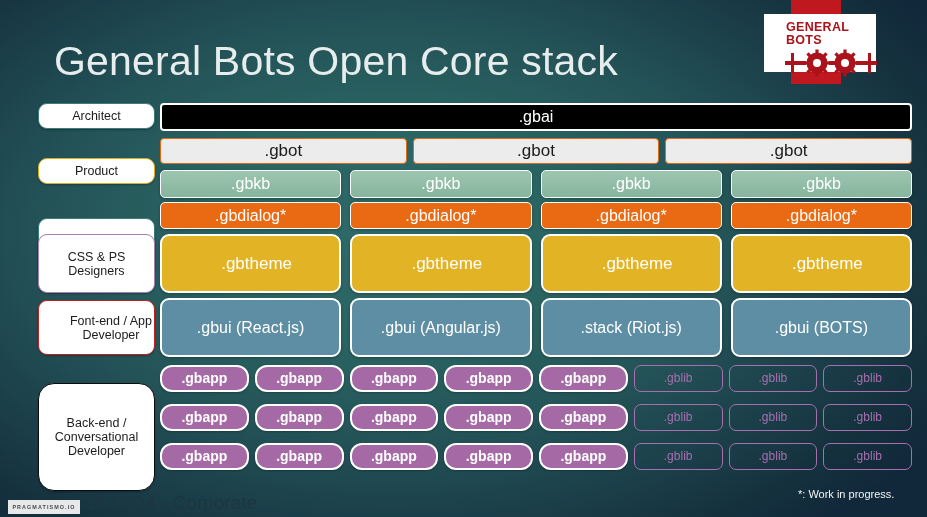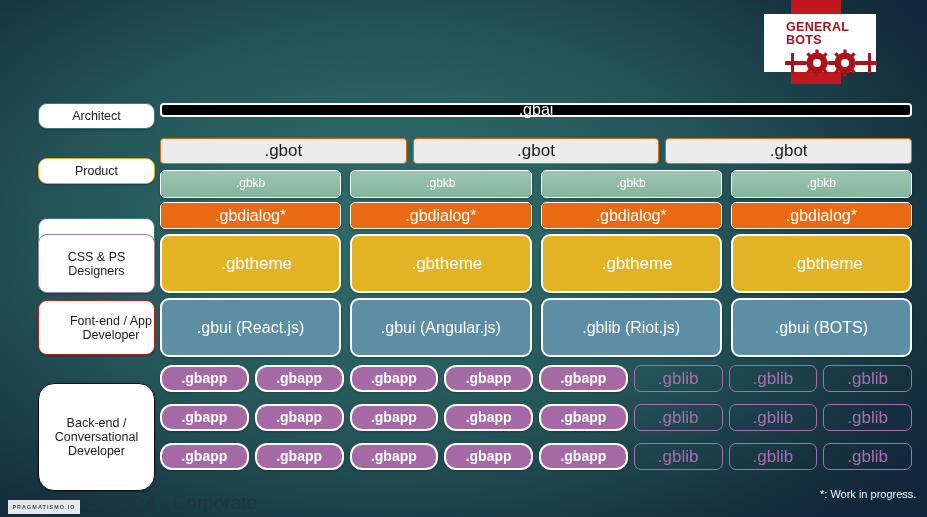--- a/index.html
+++ b/index.html
@@ -115,21 +115,21 @@
     background: #ececec;
     border: 1.8px solid #e2690f;
     color: #1b1b1b;
     font-size: 17px;
     border-radius: 4px;
   }
   
   .gbkb {
     background: linear-gradient(180deg,#9dc6b0 0%, #86b49d 100%);
     border: 1.5px solid #ffffff;
-    font-size: 12px;
+    font-size: 16px;
     border-radius: 5px;
     box-shadow: 0 1px 3px rgba(0,0,0,.28);
   }
   
   .gbdialog {
     background: #ea6a13;
     border: 1.5px solid #ffffff;
     font-size: 16px;
     border-radius: 5px;
     box-shadow: 0 1px 3px rgba(0,0,0,.28);
@@ -158,21 +158,21 @@
     font-size: 14px;
     border-radius: 12px;
     box-shadow: 0 1px 2px rgba(0,0,0,.25);
     font-weight: bold;
   }
   
   .gblib {
     background: transparent;
     border: 1.4px solid #a76fae;
     color: #a76fae;
-    font-size: 17px;
+    font-size: 12px;
     border-radius: 7px;
   }
 
   
   #footer-logo {
     position: absolute;
     left: 8px;
     top: 500px;
     width: 72px;
     height: 14px;
@@ -197,21 +197,20 @@
     font-weight: 300;
     font-family: "Liberation Sans", sans-serif;
   }
   #wip-note {
     position: absolute;
     left: 798px;
     top: 488px;
     font-size: 11px;
     color: #f2f6f6;
     font-family: "Liberation Sans", sans-serif;
-    margin-left: 22px;
   }
 </style>
 </head>
 <body>
 
 <div id="slide">
 
   <div id="logo-wrap">
     <div id="logo-redbar"></div>
     <div id="logo-card">
@@ -253,47 +252,48 @@
                 <rect x="-13.5" y="-1.6" width="4" height="3.2" transform="rotate(45)"></rect>
                 <rect x="9.5" y="-1.6" width="4" height="3.2" transform="rotate(45)"></rect>
               </g>
             </g>
           </g>
         </svg>
       </div>
     </div>
   </div>
 
+  <div id="title">General Bots Open Core stack</div>
 
   <div id="diagram">
       <div class="blk role " style="left: 38px; top: 103px; width: 117px; height: 26px;">Architect</div>
       <div class="blk role gold" style="left: 38px; top: 138px; width: 117px; height: 26px;">Product</div>
       <div class="blk role " style="left: 38px; top: 170px; width: 117px; height: 59px; margin-top: 48px;">End-user</div>
       <div class="blk role purple" style="left: 38px; top: 234px; width: 117px; height: 59px;">CSS &amp; PS<br>Designers</div>
       <div class="blk role red" style="left: 38px; top: 300px; width: 117px; height: 55px; padding-left: 29px;">Font-end / App<br>Developer</div>
       <div class="blk role black" style="left: 38px; top: 364px; width: 117px; height: 108px; margin-top: 19px;">Back-end  /<br>Conversational<br>Developer</div>
-      <div class="blk gbai" style="left: 160px; top: 103px; width: 752px; height: 14px;">.gbai</div>
+      <div class="blk gbai" style="left: 160px; top: 103px; width: 752px; height: 28px;">.gbai</div>
       <div class="blk gbot" style="left: 160px; top: 138px; width: 246.667px; height: 26px;">.gbot</div>
       <div class="blk gbot" style="left: 412.667px; top: 138px; width: 246.667px; height: 26px;">.gbot</div>
       <div class="blk gbot" style="left: 665.333px; top: 138px; width: 246.667px; height: 26px;">.gbot</div>
       <div class="blk gbkb" style="left: 160px; top: 170px; width: 181.25px; height: 28px;">.gbkb</div>
       <div class="blk gbkb" style="left: 350.25px; top: 170px; width: 181.25px; height: 28px;">.gbkb</div>
       <div class="blk gbkb" style="left: 540.5px; top: 170px; width: 181.25px; height: 28px;">.gbkb</div>
       <div class="blk gbkb" style="left: 730.75px; top: 170px; width: 181.25px; height: 28px;">.gbkb</div>
       <div class="blk gbdialog" style="left: 160px; top: 202px; width: 181.25px; height: 27px;">.gbdialog*</div>
       <div class="blk gbdialog" style="left: 350.25px; top: 202px; width: 181.25px; height: 27px;">.gbdialog*</div>
       <div class="blk gbdialog" style="left: 540.5px; top: 202px; width: 181.25px; height: 27px;">.gbdialog*</div>
       <div class="blk gbdialog" style="left: 730.75px; top: 202px; width: 181.25px; height: 27px;">.gbdialog*</div>
       <div class="blk gbtheme" style="left: 160px; top: 234px; width: 181.25px; height: 59px;">.gbtheme</div>
       <div class="blk gbtheme" style="left: 350.25px; top: 234px; width: 181.25px; height: 59px;">.gbtheme</div>
       <div class="blk gbtheme" style="left: 540.5px; top: 234px; width: 181.25px; height: 59px;">.gbtheme</div>
       <div class="blk gbtheme" style="left: 730.75px; top: 234px; width: 181.25px; height: 59px;">.gbtheme</div>
       <div class="blk gbui" style="left: 160px; top: 298px; width: 181.25px; height: 59px;">.gbui (React.js)</div>
       <div class="blk gbui" style="left: 350.25px; top: 298px; width: 181.25px; height: 59px;">.gbui (Angular.js)</div>
-      <div class="blk gbui" style="left: 540.5px; top: 298px; width: 181.25px; height: 59px;">.gblib (Riot.js)</div>
+      <div class="blk gbui" style="left: 540.5px; top: 298px; width: 181.25px; height: 59px;">.stack (Riot.js)</div>
       <div class="blk gbui" style="left: 730.75px; top: 298px; width: 181.25px; height: 59px;">.gbui (BOTS)</div>
       <div class="blk gbapp" style="left: 160px; top: 365px; width: 88.75px; height: 27px;">.gbapp</div>
       <div class="blk gbapp" style="left: 254.75px; top: 365px; width: 88.75px; height: 27px;">.gbapp</div>
       <div class="blk gbapp" style="left: 349.5px; top: 365px; width: 88.75px; height: 27px;">.gbapp</div>
       <div class="blk gbapp" style="left: 444.25px; top: 365px; width: 88.75px; height: 27px;">.gbapp</div>
       <div class="blk gbapp" style="left: 539px; top: 365px; width: 88.75px; height: 27px;">.gbapp</div>
       <div class="blk gblib" style="left: 633.75px; top: 365px; width: 88.75px; height: 27px;">.gblib</div>
       <div class="blk gblib" style="left: 728.5px; top: 365px; width: 88.75px; height: 27px;">.gblib</div>
       <div class="blk gblib" style="left: 823.25px; top: 365px; width: 88.75px; height: 27px;">.gblib</div>
       <div class="blk gbapp" style="left: 160px; top: 404px; width: 88.75px; height: 27px;">.gbapp</div>

